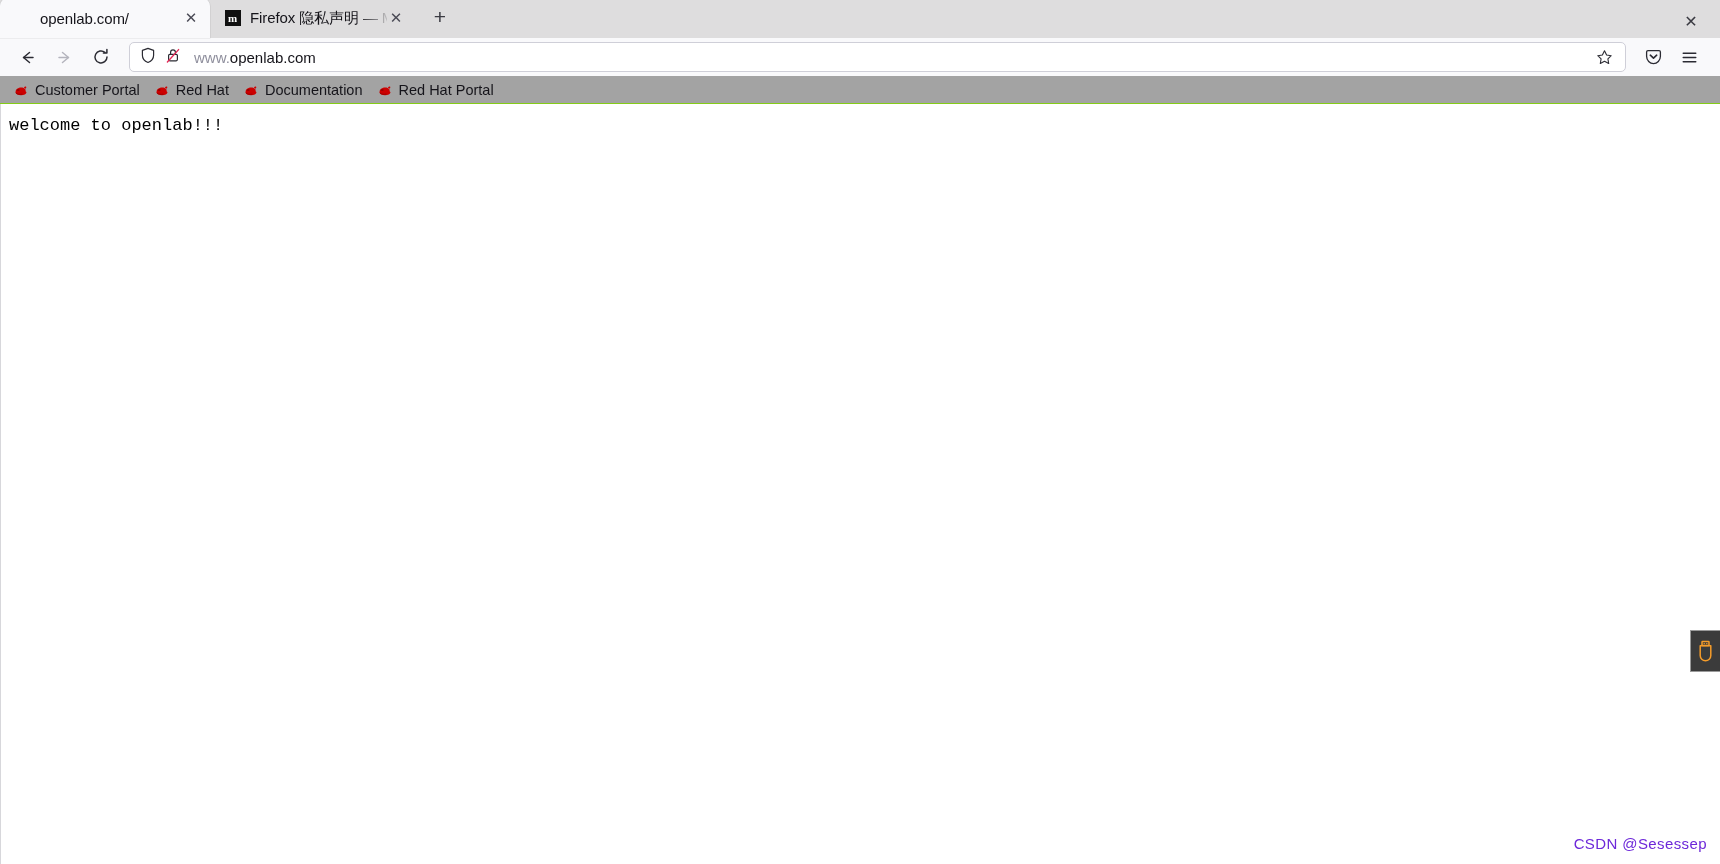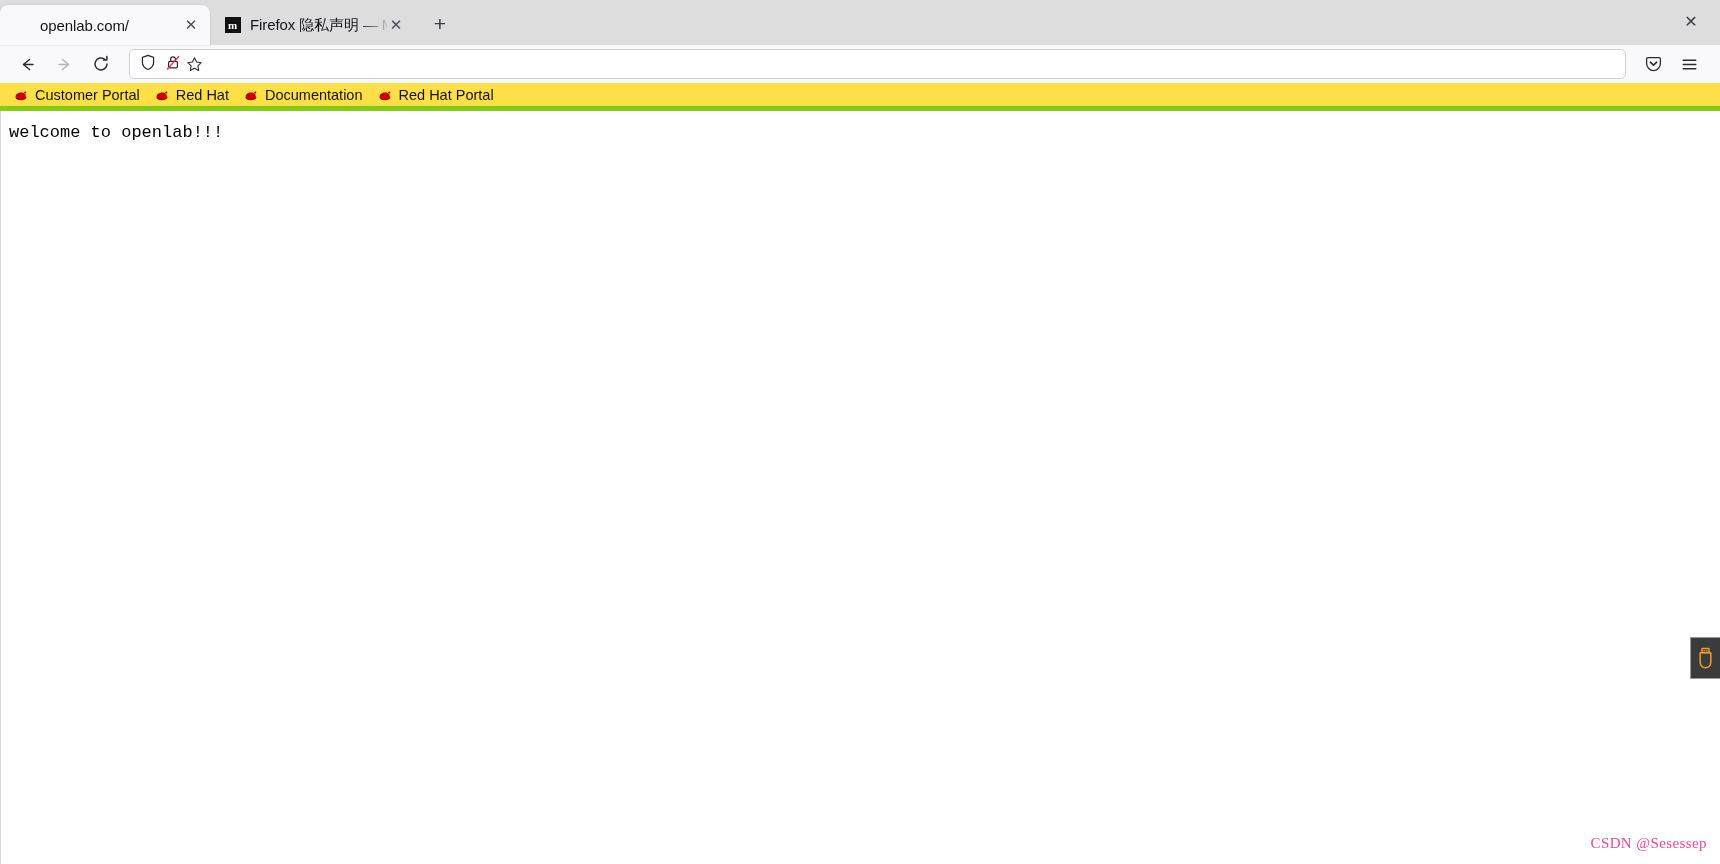--- a/index.html
+++ b/index.html
@@ -15,21 +15,21 @@
     width: 1720px;
     height: 864px;
     position: relative;
     background: #f9f9fb;
     display: flex;
     flex-direction: column;
   }
 
   
   .tab-strip {
-    height: 45px;
+    height: 38px;
     background: #deddde;
     display: flex;
     align-items: flex-end;
     position: relative;
     flex: 0 0 auto;
   }
   .tab {
     height: 40px;
     display: flex;
     align-items: center;
@@ -159,26 +159,26 @@
     width: 26px; height: 26px;
     display: flex; align-items: center; justify-content: center;
     flex: 0 0 auto;
   }
   .tb-right { display: flex; align-items: center; gap: 2px; padding-right: 4px; }
   .tb-right .nav-btn { margin-right: 0; }
 
   
   .bookmarks-bar {
     height: 28px;
-    background: #fde047;
+    background: #a3a3a3;
     display: flex;
     align-items: center;
     padding: 0 6px;
     flex: 0 0 auto;
-    border-bottom: 5px solid #84cc16;
+    border-bottom: 1px solid #84cc16;
   }
   .bookmark {
     display: flex;
     align-items: center;
     height: 22px;
     padding: 0 7px;
     border-radius: 4px;
     font-size: 14.5px;
     color: #15141a;
     white-space: nowrap;
@@ -197,23 +197,23 @@
     font-size: 17px;
     color: #000000;
     padding: 12px 0 0 8px;
     font-family: Liberation Mono, monospace;
   }
   .watermark {
     position: absolute;
     right: 13px;
     bottom: 12px;
     font-size: 15px;
-    color: #ec4899;
+    color: #6d28d9;
     letter-spacing: 0.4px;
-    font-family: Liberation Serif, serif;
+    font-family: Liberation Sans, sans-serif;
   }
   .usb-widget {
     position: absolute;
     right: 0;
     top: 526px;
     width: 30px;
     height: 42px;
     background: #3b3b3b;
     border: 1px solid #9a9a9a;
     border-right: none;
@@ -279,20 +279,21 @@
           </svg>
         </span>
         <span>
           <svg width="16" height="17" viewBox="0 0 16 17">
             <rect x="3.6" y="7.4" width="8.8" height="6.4" rx="1.2" fill="none" stroke="#2b2b33" stroke-width="1.2"></rect>
             <path d="M5.6 7.4 V5.3 a2.4 2.4 0 0 1 4.8 0 V7.4" fill="none" stroke="#2b2b33" stroke-width="1.2"></path>
             <path d="M2.4 15 L13.6 2.6" fill="none" stroke="#e32b58" stroke-width="1.4" stroke-linecap="round"></path>
           </svg>
         </span>
       </div>
+      <div class="url-text"><span class="dim">www.</span><span>openlab.com</span></div>
       <div class="star-btn">
         <svg width="17" height="17" viewBox="0 0 17 17">
           <path d="M8.5 1.8 L10.6 6.0 L15.2 6.7 L11.9 9.9 L12.7 14.5 L8.5 12.3 L4.3 14.5 L5.1 9.9 L1.8 6.7 L6.4 6.0 Z" fill="none" stroke="#2b2b33" stroke-width="1.1" stroke-linejoin="round"></path>
         </svg>
       </div>
     </div>
 
     <div class="tb-right">
       <div class="nav-btn">
         <svg width="19" height="19" viewBox="0 0 19 19">

